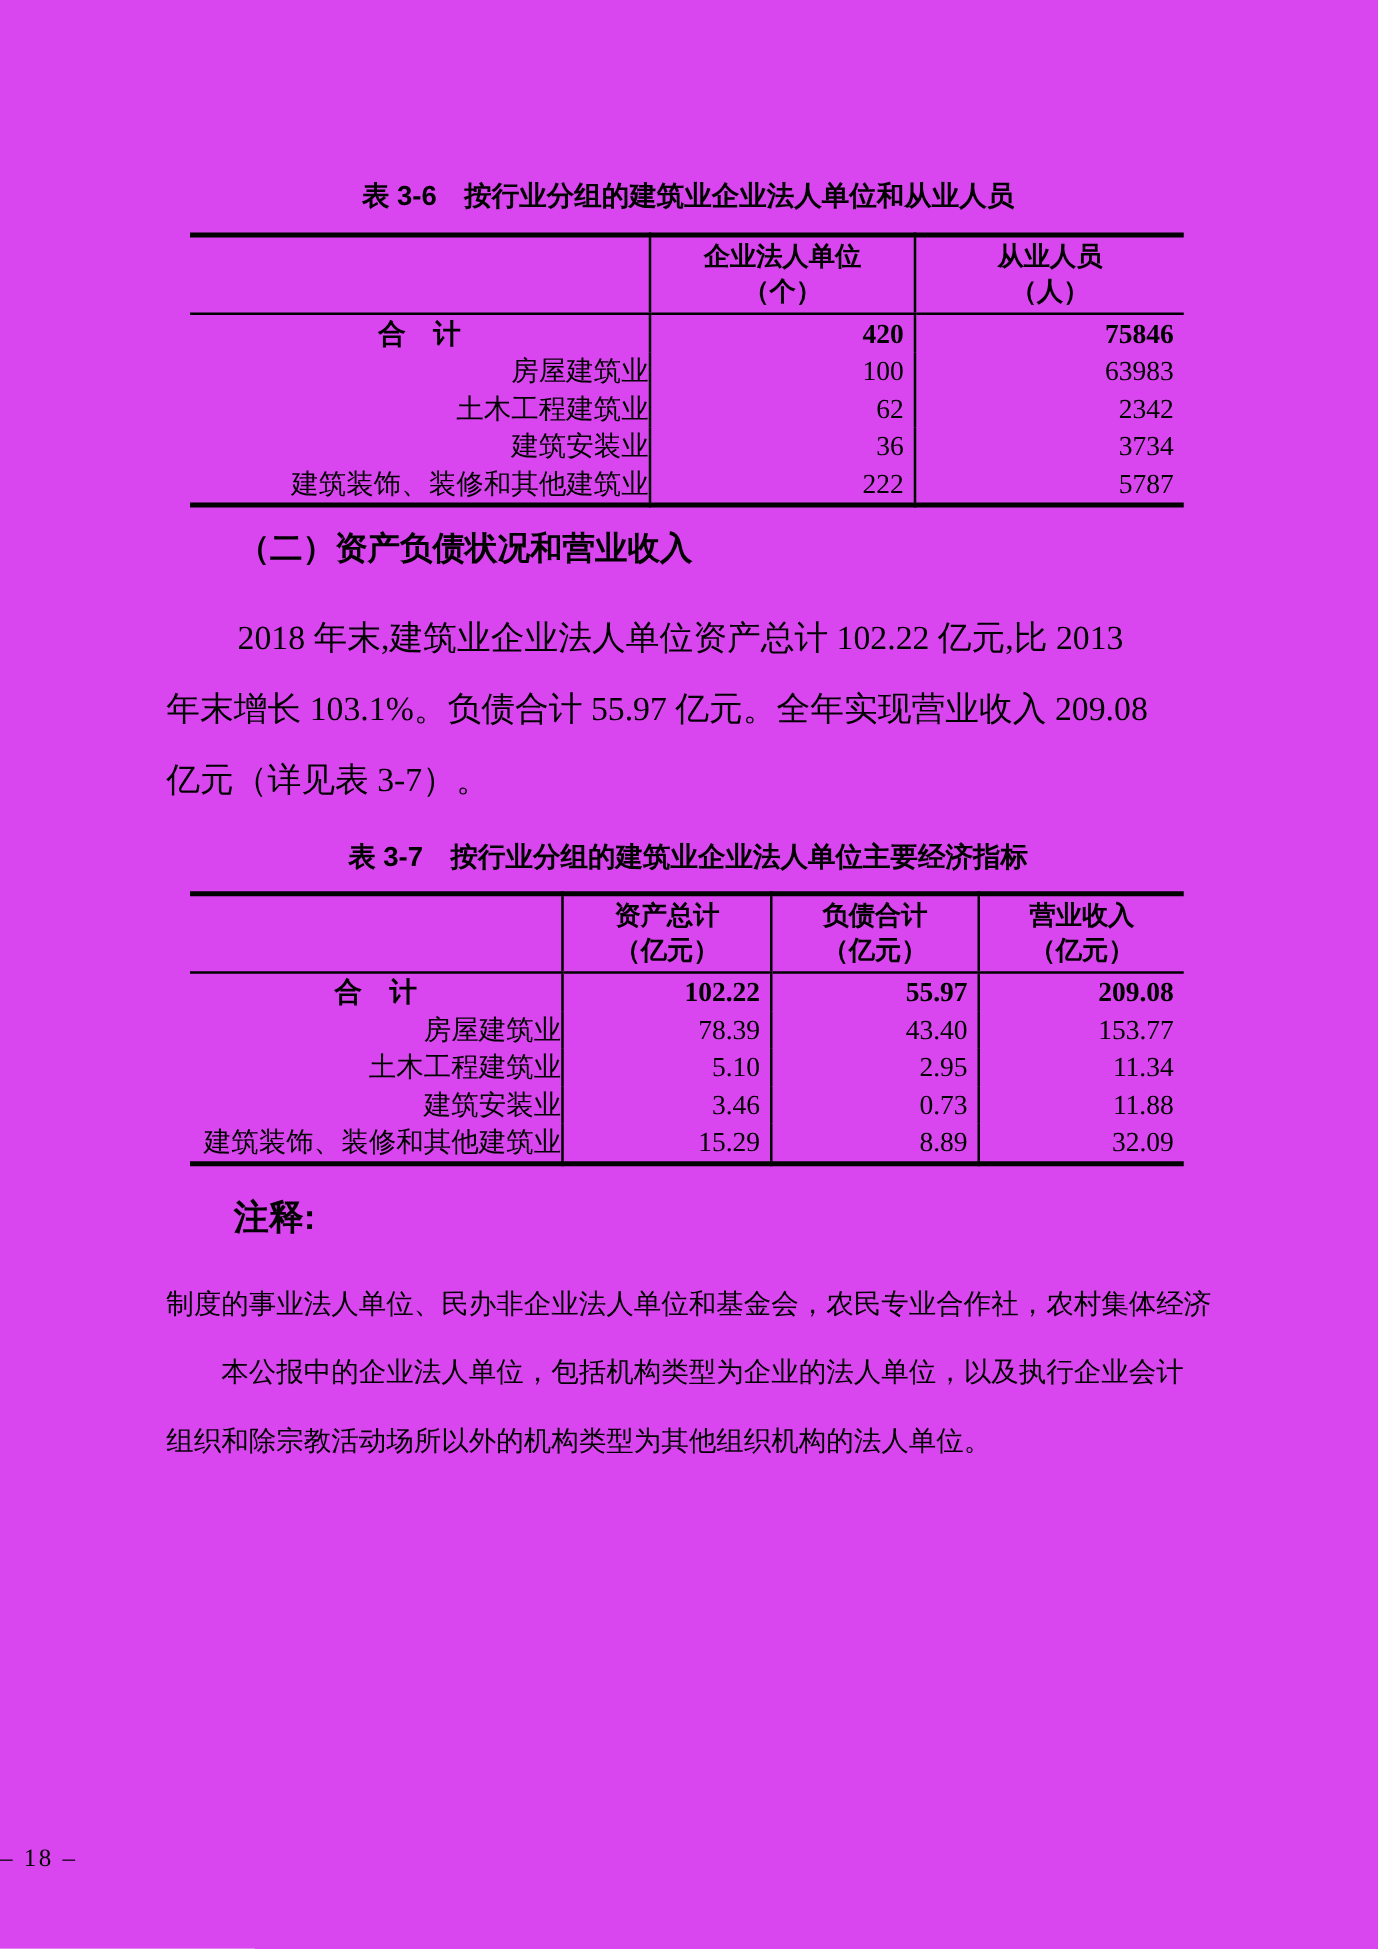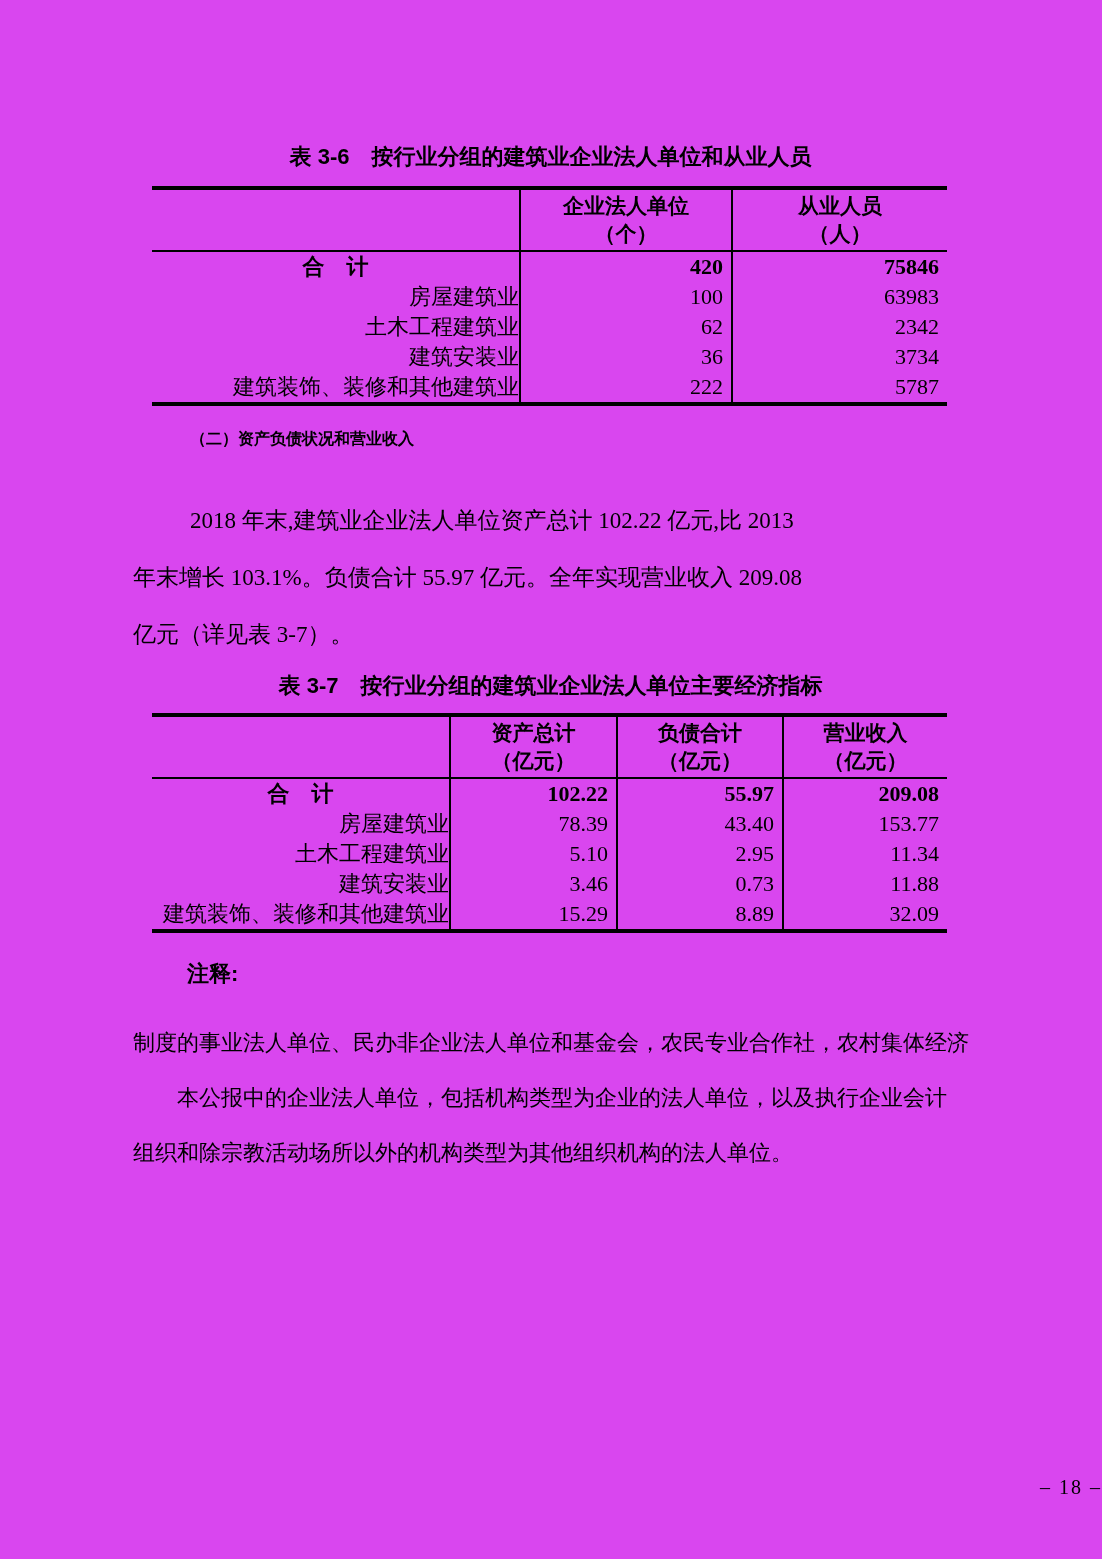--- a/index.html
+++ b/index.html
@@ -66,67 +66,67 @@
   .data-table td.num   { text-align: right; padding-right: 8px;
                          font-family: "Liberation Serif", "DejaVu Serif", serif; }
   .data-table tr.total td { font-weight: bold; }
   .data-table tr.total td.label { text-align: center; padding-left: 0; }
 
   
   .section-heading {
     position: absolute;
     top: 422px;
     left: 190px;
-    font-size: 16px;
+    font-size: 26px;
     font-weight: bold;
     line-height: 34px;
     white-space: nowrap;
   }
 
   
   .body-para {
     position: absolute;
-    top: 492px;
+    top: 482px;
     left: 133px;
     width: 840px;
-    font-size: 23px;
+    font-size: 27px;
     line-height: 57px;
   }
   .body-para .line { white-space: nowrap; }
   .body-para .line.indent { padding-left: 57px; }
 
   
   .notes-heading {
     position: absolute;
     top: 960px;
     left: 187px;
     font-family: "Liberation Sans", "DejaVu Sans", sans-serif;
     font-weight: bold;
-    font-size: 22px;
+    font-size: 28px;
     line-height: 28px;
     text-align: right;
   }
   .notes-para {
     position: absolute;
     top: 1015px;
     left: 133px;
     width: 845px;
     font-size: 22px;
     line-height: 55px;
   }
   .notes-para .line { white-space: nowrap; }
   .notes-para .line.indent { padding-left: 44px; }
 
   
   .footer {
     position: absolute;
     top: 1476px;
     left: 0;
     width: 100%;
-    text-align: right;
+    text-align: left;
     font-size: 20px;
     letter-spacing: 2px;
   }
 </style>
 </head>
 <body>
 
 <div class="page">
 
   <div class="tbl-title" id="t1-title">表 3-6　按行业分组的建筑业企业法人单位和从业人员</div>

